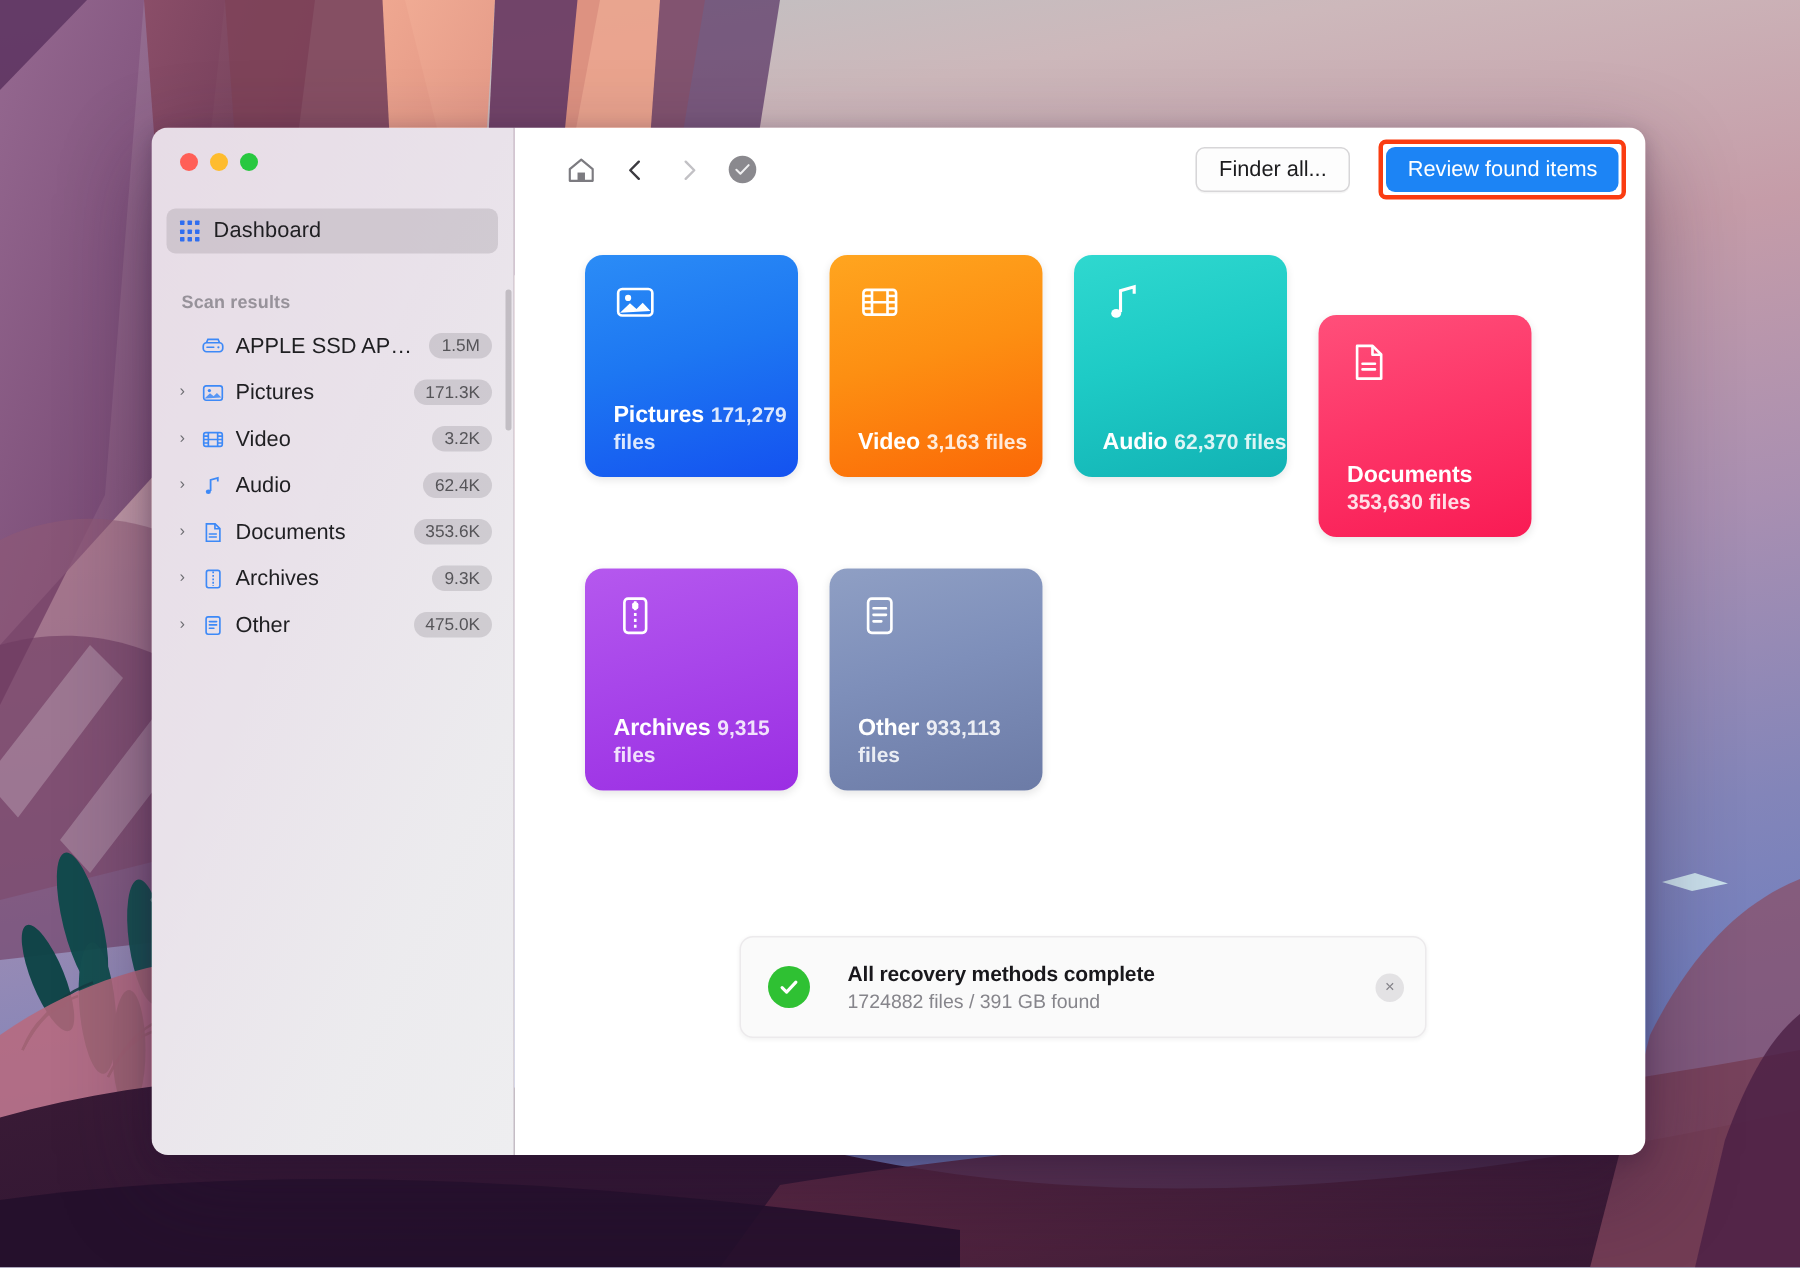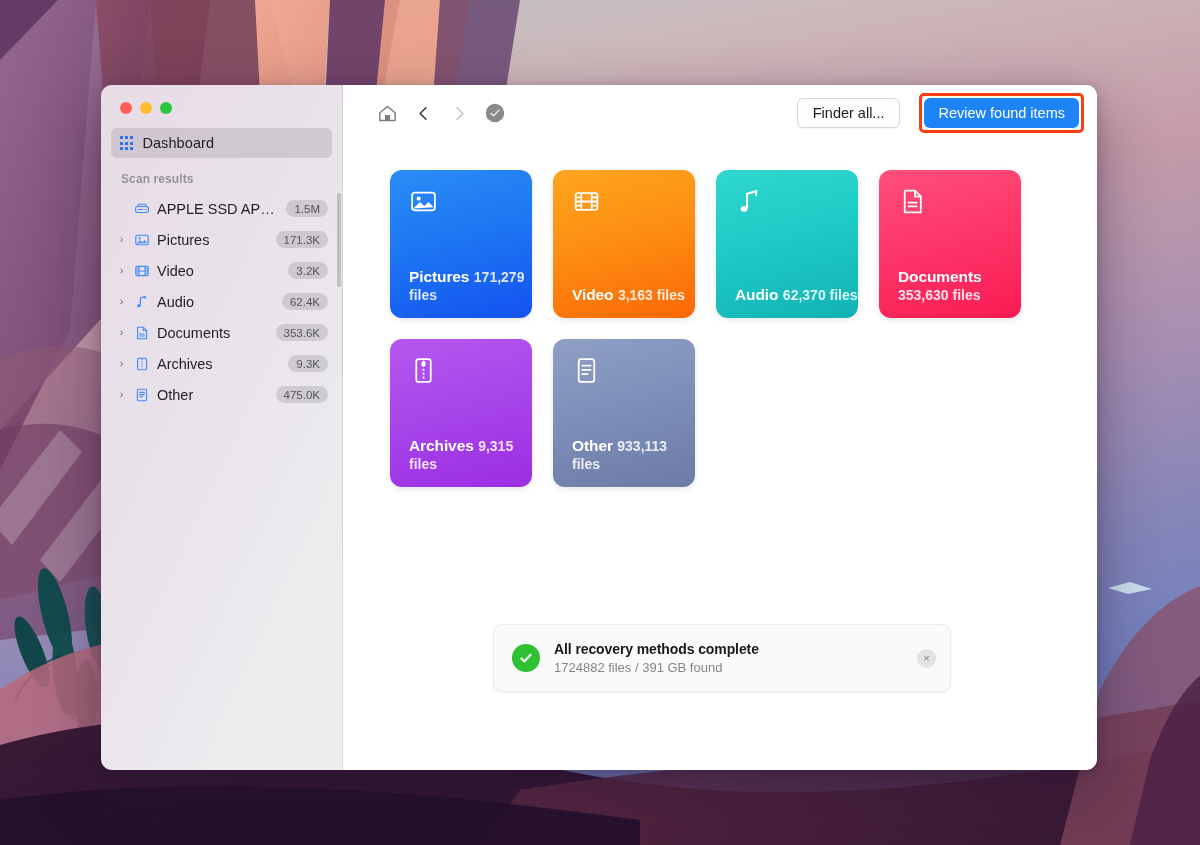--- a/index.html
+++ b/index.html
@@ -44,21 +44,21 @@
   }
   #traffic { display:flex; gap:8px; padding: 17px 0 0 19px; }
   .light { width: 12px; height: 12px; border-radius: 50%; }
   .light.red    { background: #ff5f57; }
   .light.yellow { background: #febc2e; }
   .light.green  { background: #28c840; }
 
   #sidebar-scroll { flex: 1 1 auto; padding-top: 14px; }
 
   .nav-row {
-    height: 30px; margin: 0 10px; border-radius: 6px;
+    height: 30px; margin: 11px 10px; border-radius: 6px;
     display: flex; align-items: center; gap: 9px;
     padding: 0 9px; cursor: default;
   }
   .nav-row.selected { background: rgba(140,130,140,.26); }
   .nav-label { font-size: 14.5px; color: #1f1f22; letter-spacing: .1px; white-space: nowrap; }
 
   .dash-grid { display: grid; grid-template-columns: repeat(3,3px); grid-template-rows: repeat(3,3px);
                gap: 2.2px; }
   .dash-grid i { background: #2f6ef0; display:block; width:3px; height:3px; border-radius:.5px; }
 
@@ -150,31 +150,31 @@
   }
   .card-icon { width: 29px; height: 29px; }
   .card-icon svg { display: block; }
   .card-text { position: absolute; left: 19px; bottom: 14px; }
   .card-title { font-size: 15.5px; font-weight: 700; color:#fff; letter-spacing: -.1px; }
   .card-count { font-size: 14px; font-weight: 700; color: rgba(255,255,255,.85); margin-top: 3px; }
 
   .c-pictures  { background: linear-gradient(165deg,#2b8cf6 0%,#1d77f2 45%,#1452f0 100%); }
   .c-video     { background: linear-gradient(165deg,#ffa51f 0%,#fd8f12 45%,#fb6807 100%); }
   .c-audio     { background: linear-gradient(165deg,#2fd8cf 0%,#1ecbc6 45%,#12b2b4 100%); }
-  .c-documents { background: linear-gradient(165deg,#ff4f7a 0%,#fd3769 45%,#f91b54 100%); }
+  .c-documents { background: linear-gradient(165deg,#ff4f7a 0%,#fd3769 45%,#f91b54 100%); margin-top: 40px; }
   .c-archives  { background: linear-gradient(165deg,#b558ee 0%,#a846ea 45%,#9b2ee3 100%); }
   .c-other     { background: linear-gradient(165deg,#8f9fc4 0%,#7e8fba 45%,#6c7ba6 100%); }
 
   
   #toast {
     position: absolute; left: 150px; bottom: 78px;
     width: 458px; height: 68px;
     background: #fafafa; border: 1px solid #eceaec;
     border-radius: 9px; display: flex; align-items: center;
-    padding: 0 14px 0 18px; gap: 14px;
+    padding: 0 14px 0 18px; gap: 25px;
     box-shadow: 0 1px 3px rgba(0,0,0,.05);
   }
   #toast-check {
     width: 28px; height: 28px; border-radius: 50%;
     background: #2fc133; flex: 0 0 28px;
     display:flex; align-items:center; justify-content:center;
   }
   #toast-body { flex: 1 1 auto; }
   #toast-title { font-size: 14px; font-weight: 700; color: #19181c; letter-spacing: -.1px; }
   #toast-sub { font-size: 13px; color: #86858b; margin-top: 3px; }

